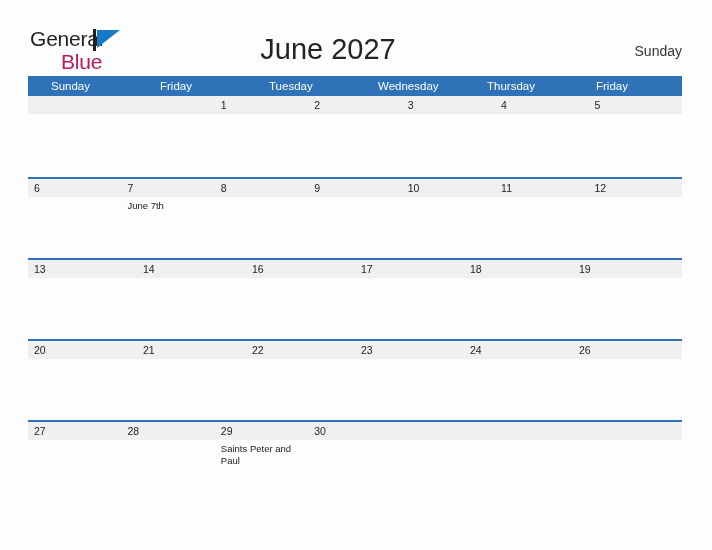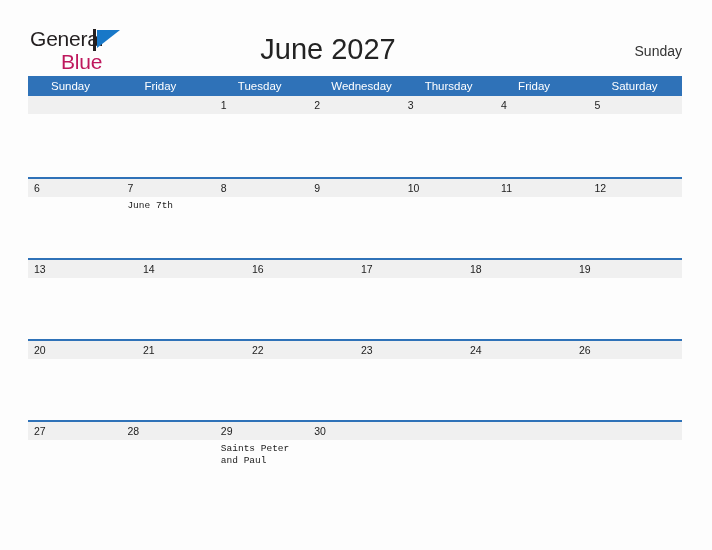--- a/index.html
+++ b/index.html
@@ -149,21 +149,20 @@
   .day-events {
     padding: 3px 8px 0 6px;
     box-sizing: border-box;
   }
   .event-text {
     font-size: 9.5px;
     line-height: 12px;
     color: #1a1a1a;
     display: block;
     word-wrap: break-word;
-    font-family: Liberation Mono, monospace;
   }
 </style>
 </head>
 <body>
 
 <div class="page-header">
 
   <div class="brand">
     <div class="brand-row1">
       <span class="brand-general">General</span>
@@ -184,21 +183,20 @@
 
 <div class="calendar">
 
   <div class="weekday-header">
     <div class="weekday-cell">Sunday</div>
     <div class="weekday-cell">Friday</div>
     <div class="weekday-cell">Tuesday</div>
     <div class="weekday-cell">Wednesday</div>
     <div class="weekday-cell">Thursday</div>
     <div class="weekday-cell">Friday</div>
-    <div class="weekday-cell">Saturday</div>
   </div>
 
   <div class="week-row first-week">
     <div class="day-cell empty">
       <div class="day-band">
         <span class="day-number"></span>
       </div>
       <div class="day-events">
         <span class="event-text"></span>
       </div>

